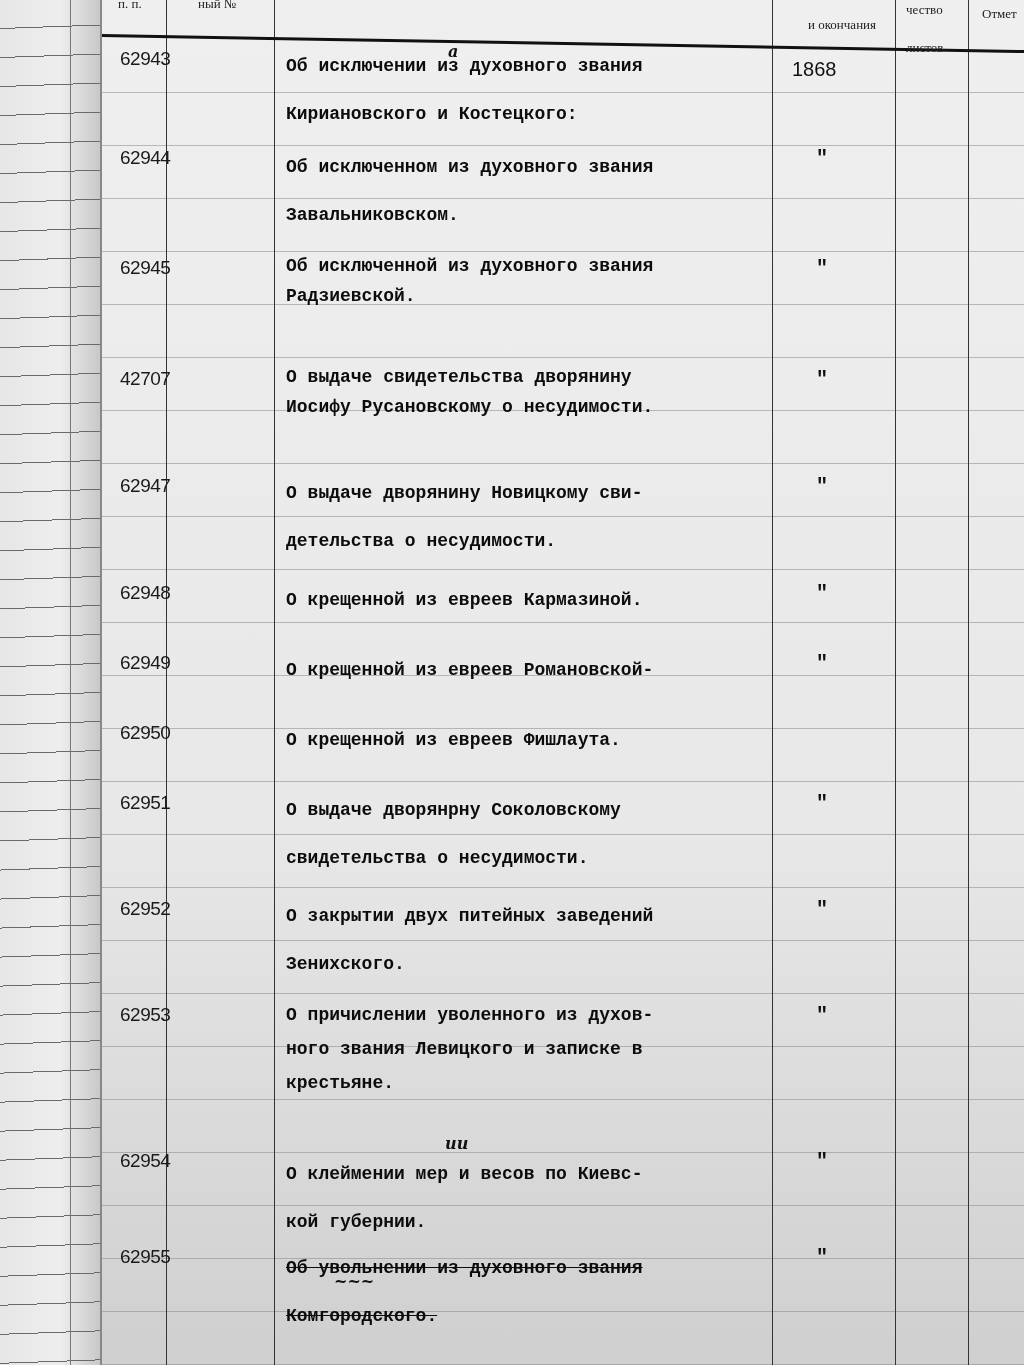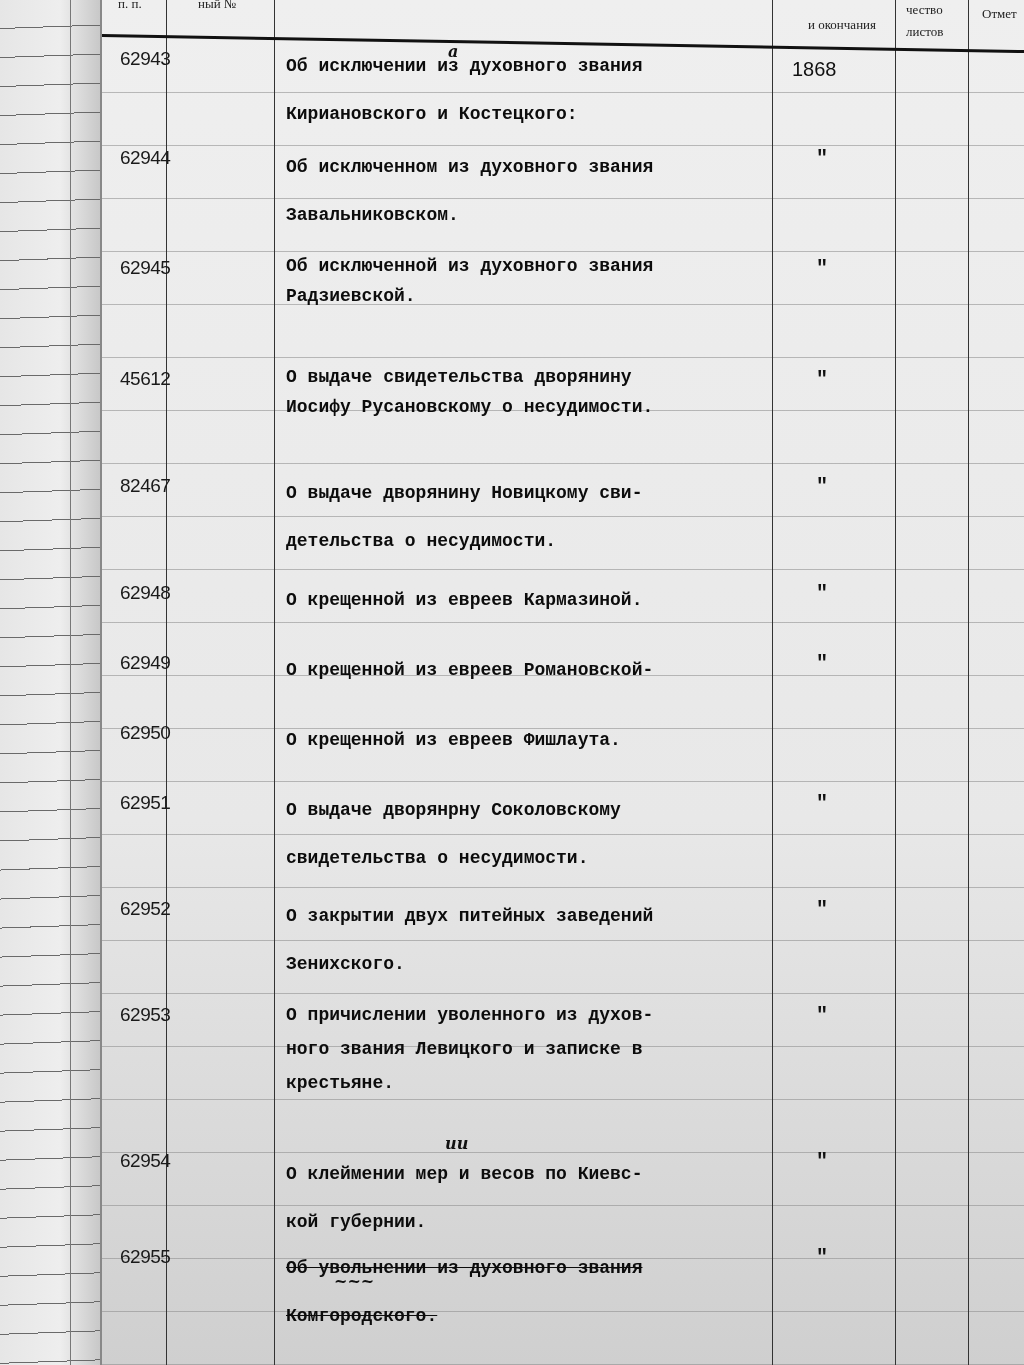--- a/index.html
+++ b/index.html
@@ -60,21 +60,21 @@
   <div class="col-line" style="left:172px"></div>
   <div class="col-line" style="left:670px"></div>
   <div class="col-line" style="left:793px"></div>
   <div class="col-line" style="left:866px"></div>
   <div class="header-rule"></div>
 
   <div class="hdr" style="left:16px; top:-4px">п. п.</div>
   <div class="hdr" style="left:96px; top:-4px">ный №</div>
   <div class="hdr" style="left:706px; top:17px">и окончания</div>
   <div class="hdr" style="left:804px; top:2px">чество</div>
-  <div class="hdr" style="left:804px; top:24px">листов</div>
+  <div class="hdr" style="left:804px; top:40px">листов</div>
   <div class="hdr" style="left:880px; top:6px">Отмет</div>
 
   <div class="row" style="top:42px">
     <div class="num" style="top:6px">62943</div>
     <div class="title">Об исключении из духовного звания
 Кириановского и Костецкого:</div>
     <div class="date" style="top:16px">1868</div>
     <div class="hand" style="left:346px; top:0px">а</div>
   </div>
 
@@ -86,28 +86,28 @@
   </div>
 
   <div class="row" style="top:257px">
     <div class="num">62945</div>
     <div class="title" style="top:-6px; line-height:30px">Об исключенной из духовного звания
 Радзиевской.</div>
     <div class="ditto">"</div>
   </div>
 
   <div class="row" style="top:368px">
-    <div class="num">45612</div>
+    <div class="num">42707</div>
     <div class="title" style="top:-6px; line-height:30px">О выдаче свидетельства дворянину
 Иосифу Русановскому о несудимости.</div>
     <div class="ditto">"</div>
   </div>
 
   <div class="row" style="top:475px">
-    <div class="num">82467</div>
+    <div class="num">62947</div>
     <div class="title" style="top:-6px">О выдаче дворянину Новицкому сви-
 детельства о несудимости.</div>
     <div class="ditto">"</div>
   </div>
 
   <div class="row" style="top:582px">
     <div class="num">62948</div>
     <div class="title" style="top:-6px">О крещенной из евреев Кармазиной.</div>
     <div class="ditto">"</div>
   </div>

